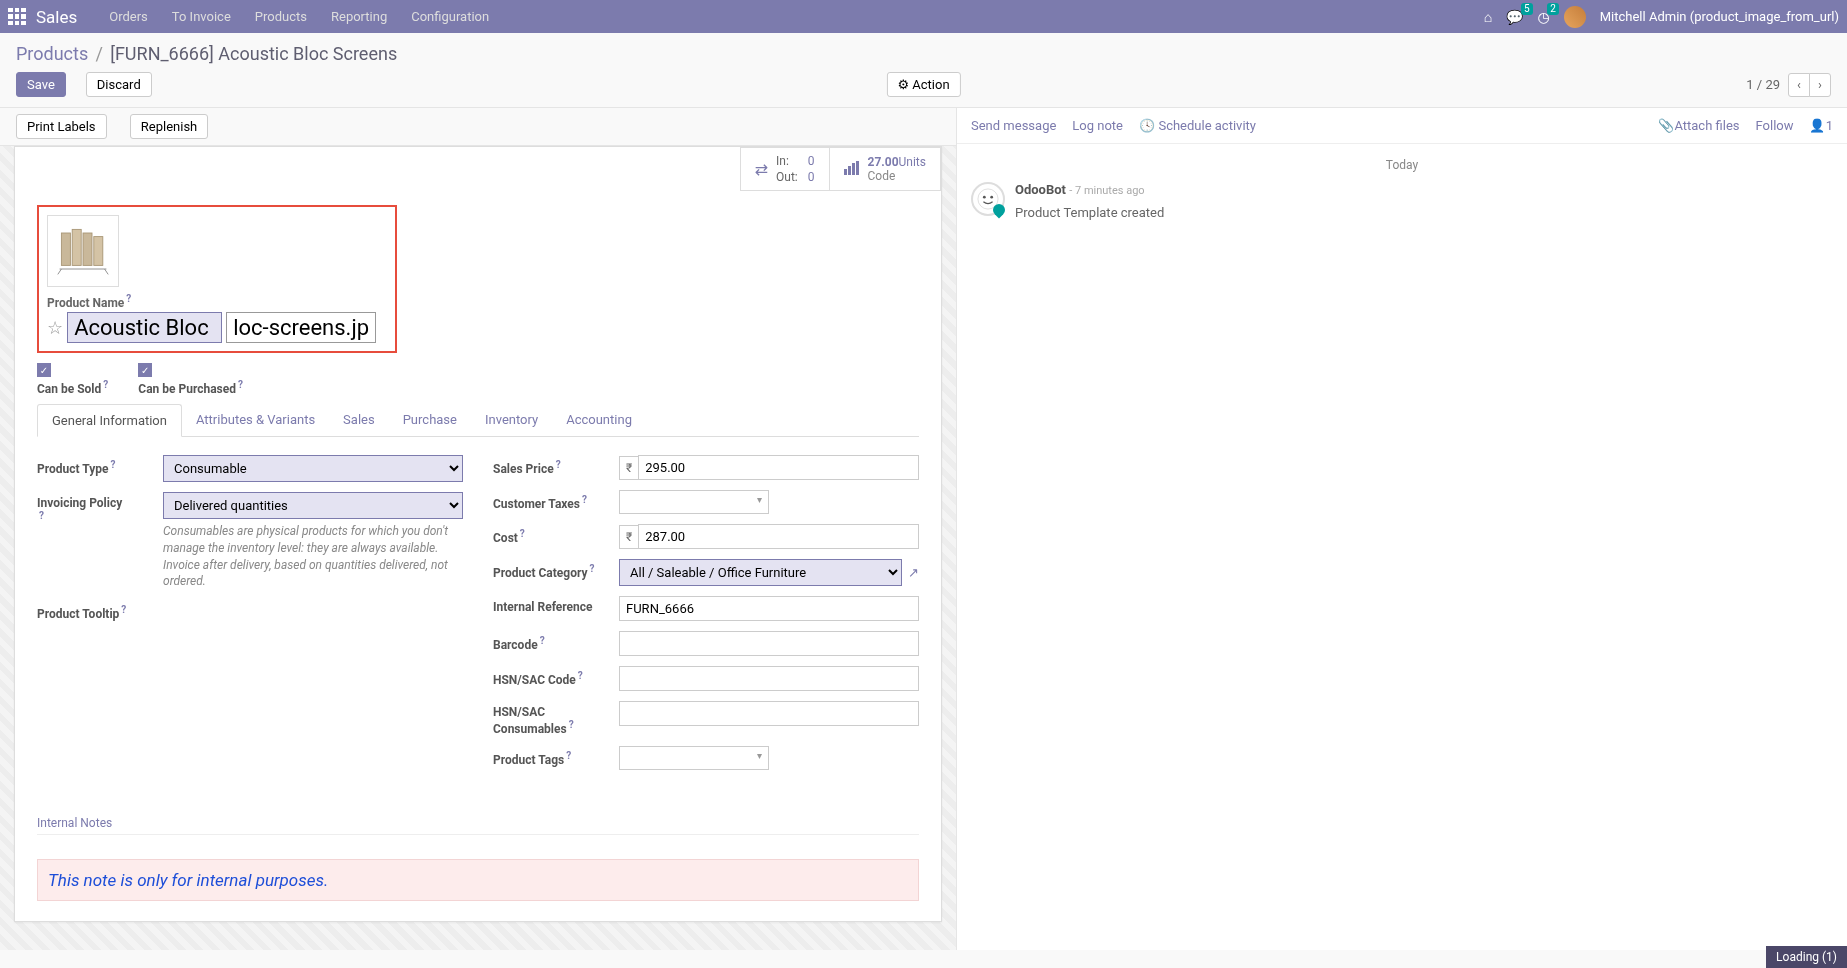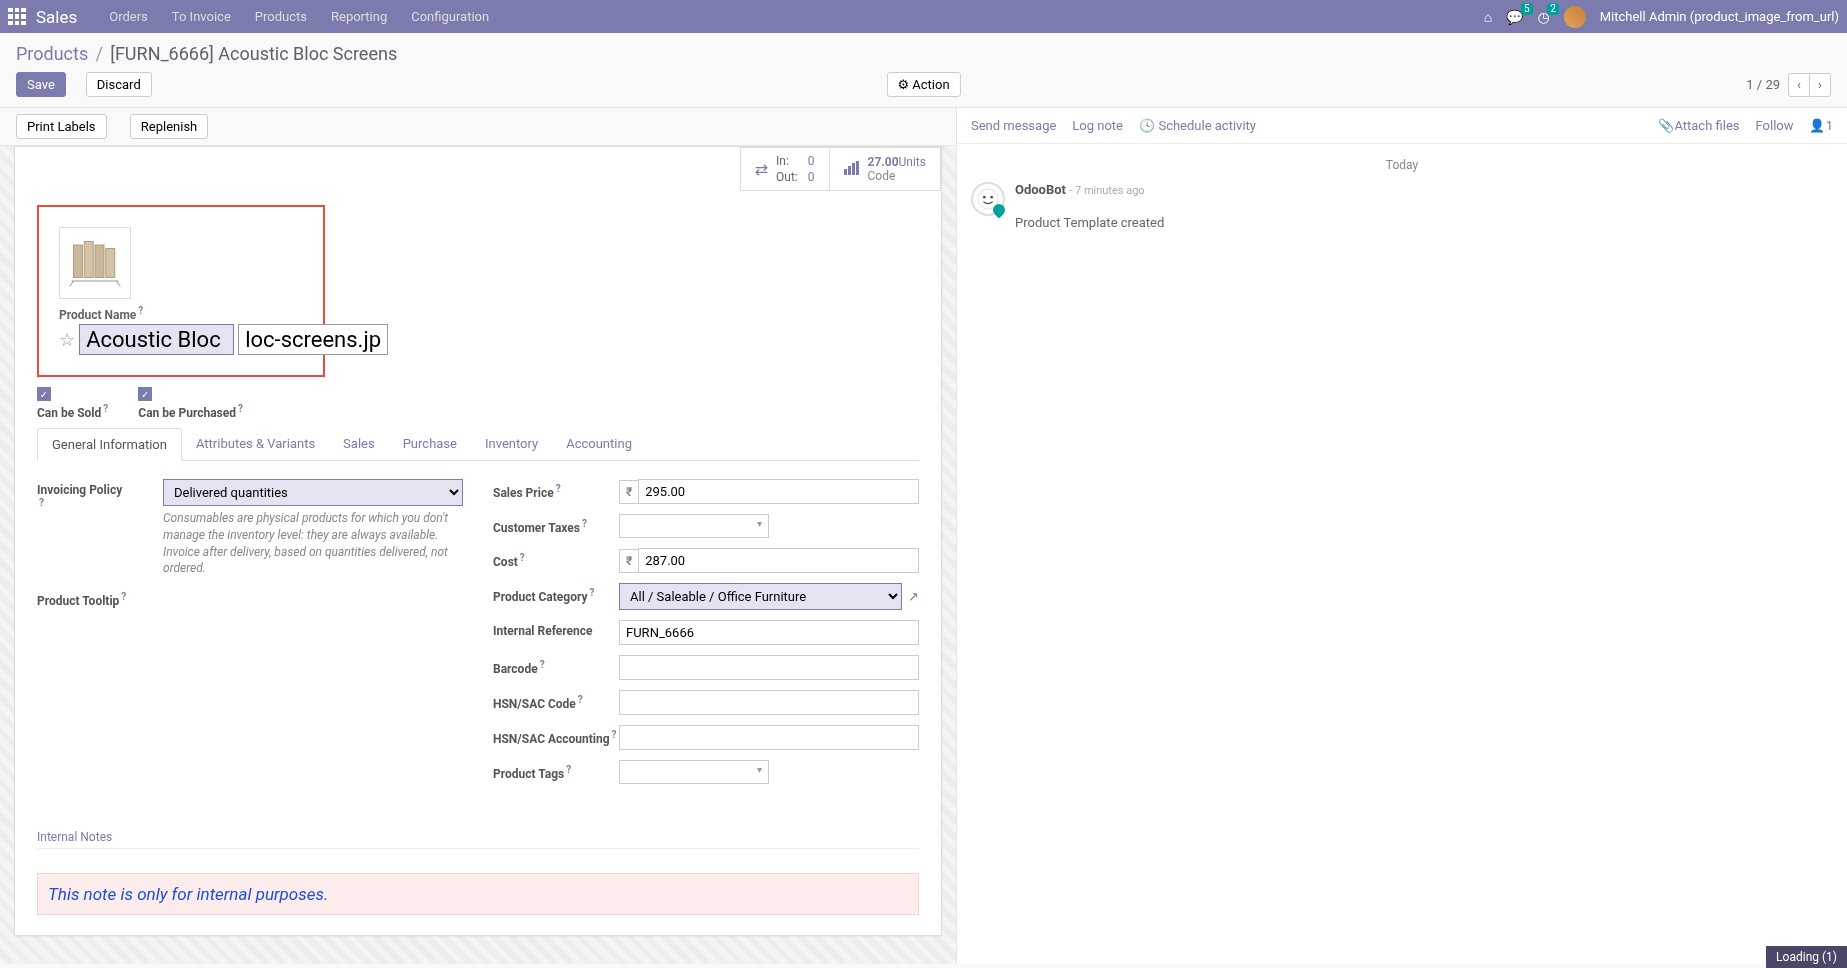--- a/index.html
+++ b/index.html
@@ -49,21 +49,21 @@
 .sb .sb-text .muted { color:#888; }
 .sb .sb-inout { display:grid; grid-template-columns:auto auto; gap:2px 10px; font-size:12px;}
 .sb .sb-inout span.k{color:#666;} .sb .sb-inout span.v{color:#7c7bad;}
 
 
 .btn-bar-top { padding: 6px 16px; border-bottom: 1px solid #e5e5e5;}
 .sheet { background: #fff; border: 1px solid #ddd; margin: 0 14px 14px; padding: 0; box-shadow: 0 1px 2px rgba(0,0,0,.05); position: relative; }
 .sheet-inner { padding: 14px 22px 24px; background: #fff; }
 .diag-bg { background: repeating-linear-gradient(45deg,#f4f4f4,#f4f4f4 6px,#ededed 6px,#ededed 12px); padding: 0 0 14px;}
 
-.highlight-box { border: 2px solid #e74c3c; padding: 20px; margin-bottom: 10px; width: 288px; }
+.highlight-box { border: 2px solid #e74c3c; padding: 8px; margin-bottom: 10px; width: 360px; }
 .prod-image { width: 72px; height: 72px; border:1px solid #ddd; display:flex; align-items:center; justify-content:center; background:#fff; margin-bottom:6px; }
 .prod-image svg { width: 54px; height: 54px; }
 .label-row { font-size: 12px; font-weight:700; color:#666; }
 .help-q { color:#7c7bad; font-size:10px; vertical-align:super; margin-left:2px; cursor:help; }
 .name-row { display:flex; align-items:center; gap:4px; margin-top:2px;}
 .star { color:#999; font-size:18px; cursor:pointer; }
 .name-input { font-size: 22px; padding: 2px 6px; border:1px solid #7c7bad; background:#e4e3f2; width: 155px; }
 .name-input2 { font-size: 22px; padding: 2px 6px; border:1px solid #999; background:#fff; width: 150px; }
 
 .check-row { display:flex; gap:30px; margin: 4px 0 8px; }
@@ -100,21 +100,21 @@
 .chatter-top { display:flex; align-items:center; padding:10px 14px; gap:16px; border-bottom:1px solid #eee; }
 .chatter-top a { color:#7c7bad; font-size:13px; cursor:pointer; }
 .chatter-top .right { margin-left:auto; display:flex; gap:16px; align-items:center;}
 .chatter-body { padding: 14px; }
 .today-sep { text-align:center; color:#888; font-size:12px; margin-bottom:10px; }
 .msg { display:flex; gap:10px; }
 .msg .av { width:34px; height:34px; border-radius:50%; border:2px solid #ddd; background:#fff; display:flex; align-items:center; justify-content:center; position:relative;}
 .msg .av::after{content:""; position:absolute; bottom:-2px; right:-2px; width:12px; height:12px; background:#00a09d; border-radius:50% 50% 50% 0; transform:rotate(-45deg);}
 .msg .body .author { font-weight:700; color:#555; font-size:13px;}
 .msg .body .time { color:#aaa; font-size:11px;}
-.msg .body .content { color:#666; margin-top:18px; font-size:13px;}
+.msg .body .content { color:#666; margin-top:8px; font-size:13px;}
 
 .loading-toast { position:fixed; bottom:0; right:0; background:#4b4768; color:#fff; font-size:12px; padding:4px 10px;}
 </style>
 </head>
 <body>
 
 <div class="topnav">
   <div class="topnav-left">
     <div class="apps-grid">
         <span></span>
@@ -241,20 +241,24 @@
           <div class="tab">Attributes &amp; Variants</div>
           <div class="tab">Sales</div>
           <div class="tab">Purchase</div>
           <div class="tab">Inventory</div>
           <div class="tab">Accounting</div>
         </div>
 
         <div class="form-grid">
           <div class="col">
             <div class="frow">
+              <div class="flabel"><span>Product Type</span><span class="help-q">?</span></div>
+              <div class="fcontrol"><select class="styled"><option>Consumable</option></select></div>
+            </div>
+            <div class="frow">
               <div class="flabel"><span>Invoicing Policy</span><br><span class="help-q">?</span></div>
               <div class="fcontrol">
                 <select class="styled"><option>Delivered quantities</option></select>
                 <div class="hint"><span>Consumables are physical products for which you don't manage the inventory level: they are always available.</span><br><span>Invoice after delivery, based on quantities delivered, not ordered.</span></div>
               </div>
             </div>
             <div class="frow">
               <div class="flabel"><span>Product Tooltip</span><span class="help-q">?</span></div>
               <div class="fcontrol"></div>
             </div>
@@ -294,21 +298,21 @@
             </div>
             <div class="frow">
               <div class="flabel"><span>Barcode</span><span class="help-q">?</span></div>
               <div class="fcontrol"><input class="txt-input" style=""></div>
             </div>
             <div class="frow">
               <div class="flabel"><span>HSN/SAC Code</span><span class="help-q">?</span></div>
               <div class="fcontrol"><input class="txt-input" style=""></div>
             </div>
             <div class="frow">
-              <div class="flabel"><span>HSN/SAC Accounting</span><span class="help-q">?</span></div>
+              <div class="flabel"><span>HSN/SAC Consumables</span><span class="help-q">?</span></div>
               <div class="fcontrol"><input class="txt-input" style=""></div>
             </div>
             <div class="frow">
               <div class="flabel"><span>Product Tags</span><span class="help-q">?</span></div>
               <div class="fcontrol">
                     <div class="tagbox"></div>
                   </div>
             </div>
           </div>
         </div>

